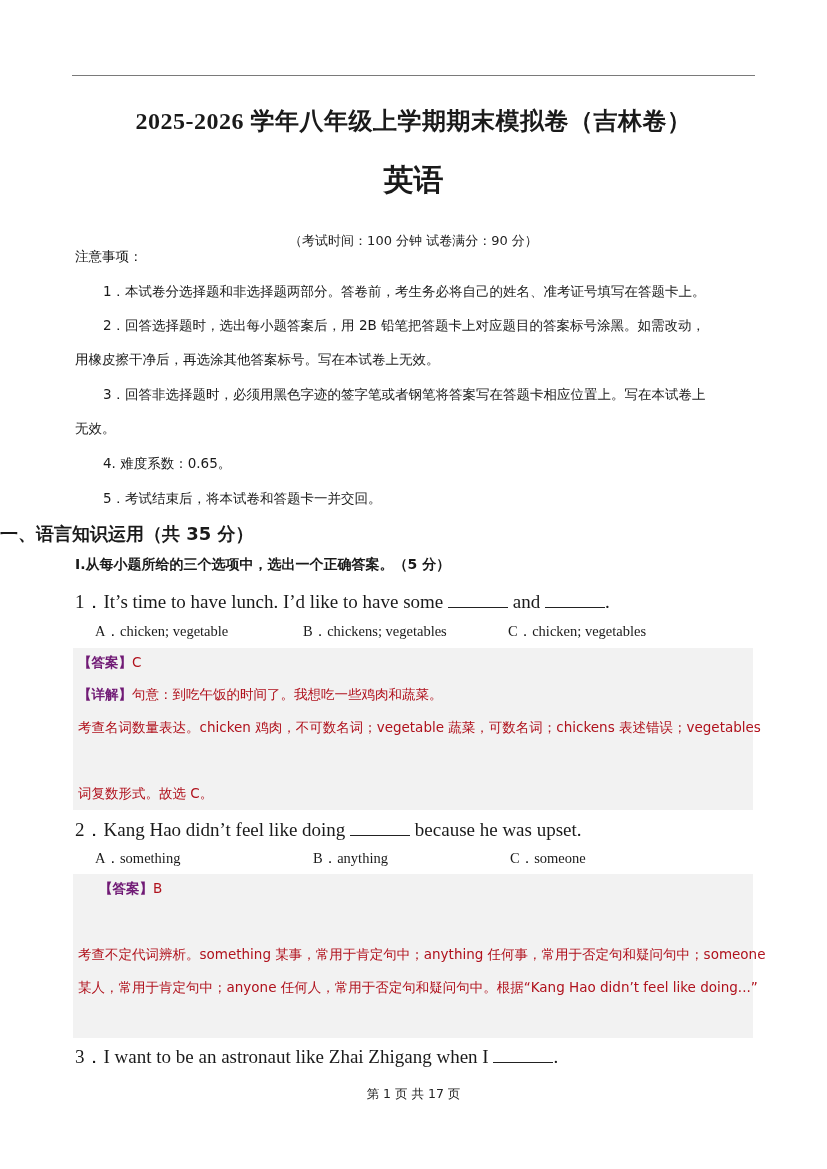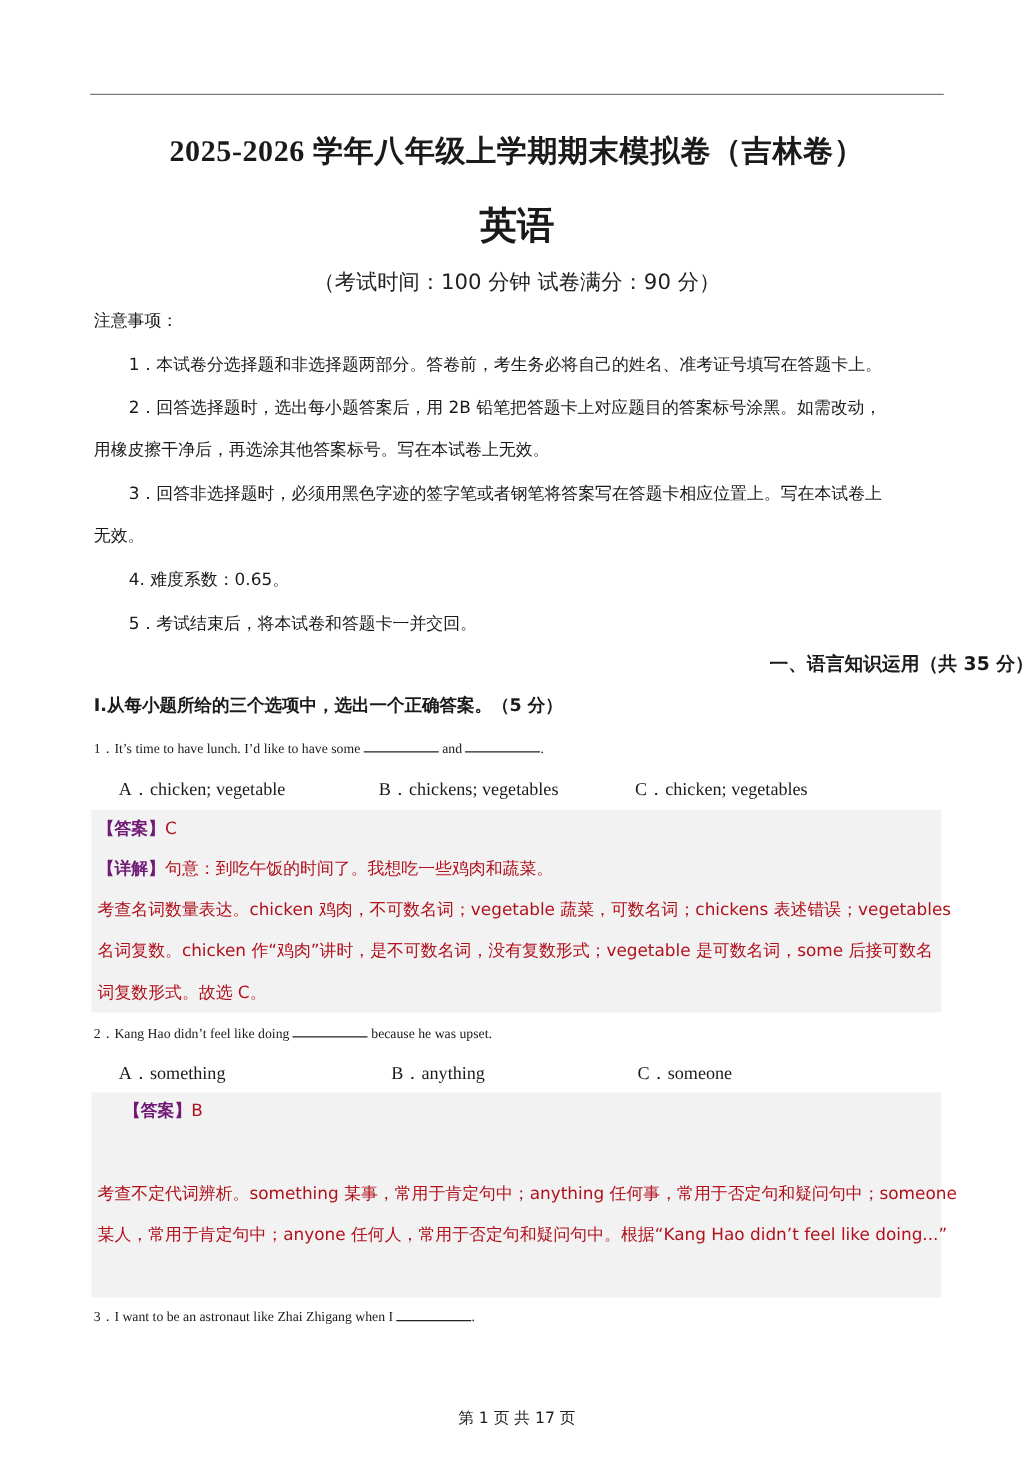--- a/index.html
+++ b/index.html
@@ -3,35 +3,35 @@
 <meta charset="utf-8">
 <style>
   html, body { margin: 0; padding: 0; background: #ffffff; }
   body { width: 827px; height: 1169px; position: relative; overflow: hidden;
          font-family: "DejaVu Serif", "Liberation Serif", serif; color: #1a1a1a; }
   .rule { position: absolute; left: 72px; top: 75px; width: 683px; height: 0; border-top: 1px solid #7a7a7a; }
   .title { position: absolute; left: 0; width: 827px; top: 105px; text-align: center;
            font-family: "Liberation Serif", serif; font-size: 24px; font-weight: bold; letter-spacing: 0.5px; }
   .subject { position: absolute; left: 0; width: 827px; top: 160px; text-align: center;
              font-family: "DejaVu Sans", sans-serif; font-size: 30px; font-weight: bold; }
-  .exam-info { position: absolute; left: 0; width: 827px; top: 214px; text-align: center;
-               font-family: "DejaVu Sans", sans-serif; font-size: 17px; color: #222; }
+  .exam-info { position: absolute; left: 0; width: 827px; top: 232px; text-align: center;
+               font-family: "DejaVu Sans", sans-serif; font-size: 13px; color: #222; }
   .line { position: absolute; font-family: "DejaVu Sans", sans-serif; font-size: 13.5px; white-space: nowrap; color: #1a1a1a; }
-  .en { font-family: "Liberation Serif", serif; font-size: 11px; }
-  .section-title { position: absolute; left: 0; width: 827px; top: 522px; text-align: right;
-                   font-family: "DejaVu Sans", sans-serif; font-size: 15px; font-weight: bold; }
+  .en { font-family: "Liberation Serif", serif; font-size: 19px; }
+  .section-title { position: absolute; left: 0; width: 827px; top: 522px; text-align: left;
+                   font-family: "DejaVu Sans", sans-serif; font-size: 18px; font-weight: bold; }
   .part-title { position: absolute; left: 75px; top: 556px; font-family: "DejaVu Sans", sans-serif; font-size: 14px; font-weight: bold; }
   .options { position: absolute; font-family: "Liberation Serif", serif; font-size: 14.5px; }
   .opt { position: absolute; white-space: nowrap; }
   .answer-box { position: absolute; left: 73px; width: 680px; background: #f2f2f2; }
   .red { color: #b0111c; font-family: "DejaVu Sans", sans-serif; font-size: 13.5px; }
   .ans-line { position: absolute; left: 5px; white-space: nowrap; }
   .bracket { color: #701a75; font-weight: bold; }
   .footer { position: absolute; left: 0; width: 827px; top: 1086px; text-align: center;
-            font-family: "DejaVu Sans", sans-serif; font-size: 12.5px; color: #222; margin-top: 40px; }
+            font-family: "DejaVu Sans", sans-serif; font-size: 12.5px; color: #222; }
   .blank { display: inline-block; width: 60px; border-bottom: 1px solid #222; height: 12px; vertical-align: baseline; }
 </style>
 </head>
 <body>
 
 <div class="rule"></div>
 <div class="title">2025-2026 学年八年级上学期期末模拟卷（吉林卷）</div>
 <div class="subject">英语</div>
 <div class="exam-info">（考试时间：100 分钟    试卷满分：90 分）</div>
 
@@ -52,21 +52,20 @@
 </div>
 <div class="options" style="left:0; top:622px;">
   <span class="opt" style="left:95px;">A．chicken; vegetable</span>
   <span class="opt" style="left:303px;">B．chickens; vegetables</span>
   <span class="opt" style="left:508px;">C．chicken; vegetables</span>
 </div>
 <div class="answer-box" style="top:648px; height:162px;">
   <div class="ans-line red" style="top:6px;"><span class="bracket">【答案】</span><span>C</span></div>
   <div class="ans-line red" style="top:71px;">考查名词数量表达。chicken 鸡肉，不可数名词；vegetable 蔬菜，可数名词；chickens 表述错误；vegetables</div>
   <div class="ans-line red" style="top:38px;"><span class="bracket">【详解】</span><span>句意：到吃午饭的时间了。我想吃一些鸡肉和蔬菜。</span></div>
-  <div class="ans-line red" style="top:104px;">名词复数。chicken 作“鸡肉”讲时，是不可数名词，没有复数形式；vegetable 是可数名词，some 后接可数名</div>
   <div class="ans-line red" style="top:137px;">词复数形式。故选 C。</div>
 </div>
 
 <div class="line en" style="left:75px; top:817px;">
   <span>2．Kang Hao didn’t feel like doing </span><span class="blank"></span><span> because he was upset.</span>
 </div>
 <div class="options" style="left:0; top:849px;">
   <span class="opt" style="left:95px;">A．something</span>
   <span class="opt" style="left:313px;">B．anything</span>
   <span class="opt" style="left:510px;">C．someone</span>

